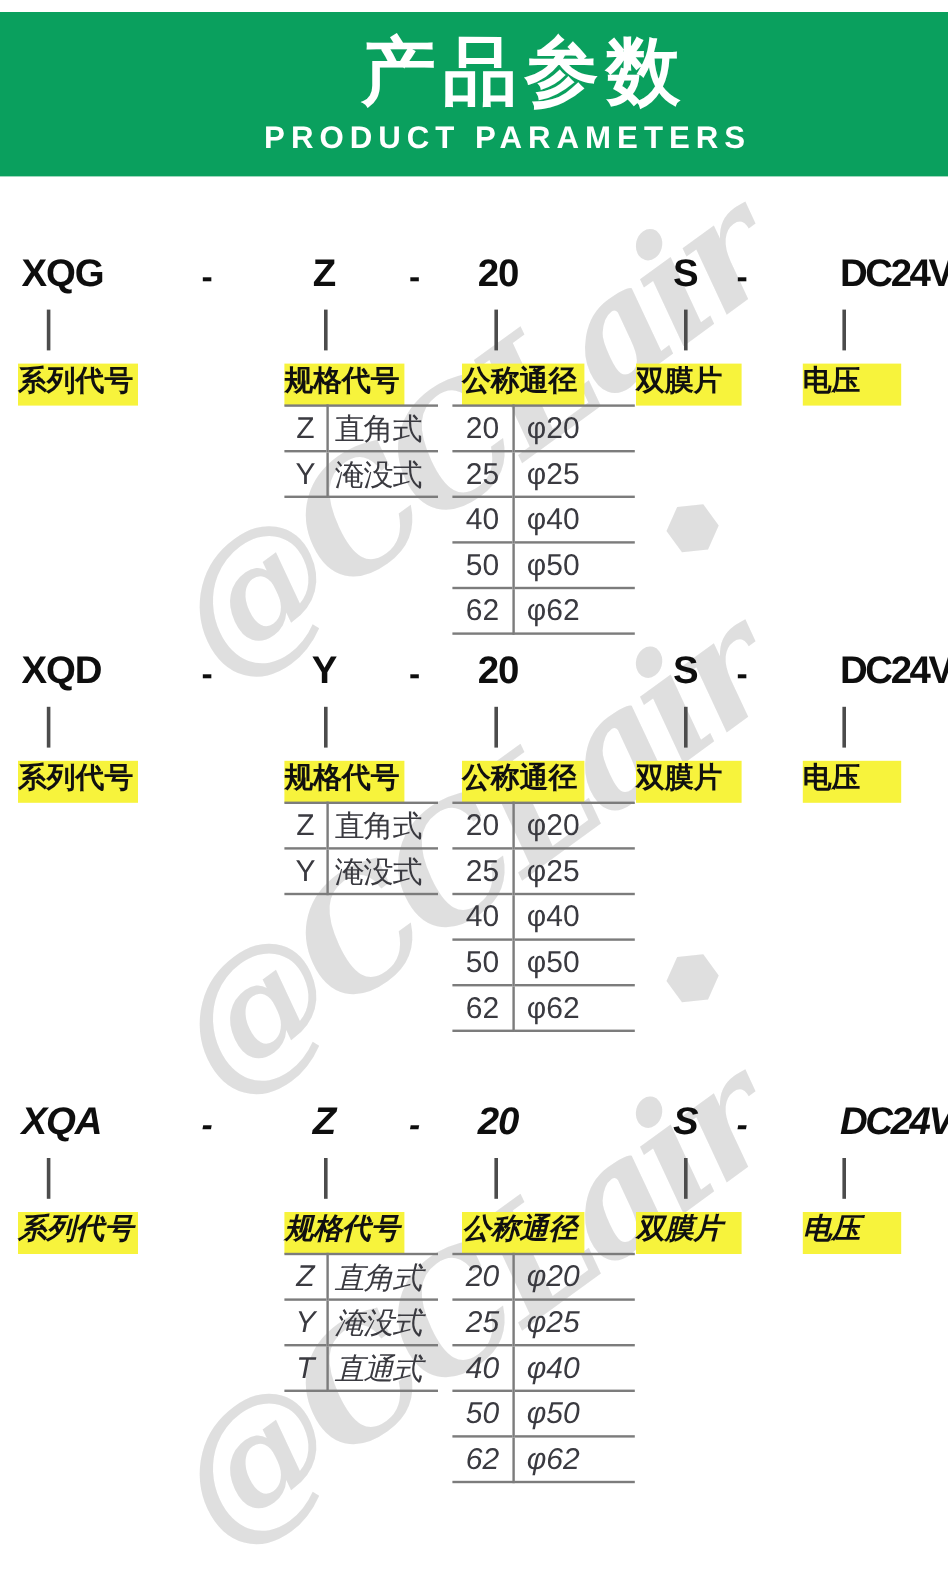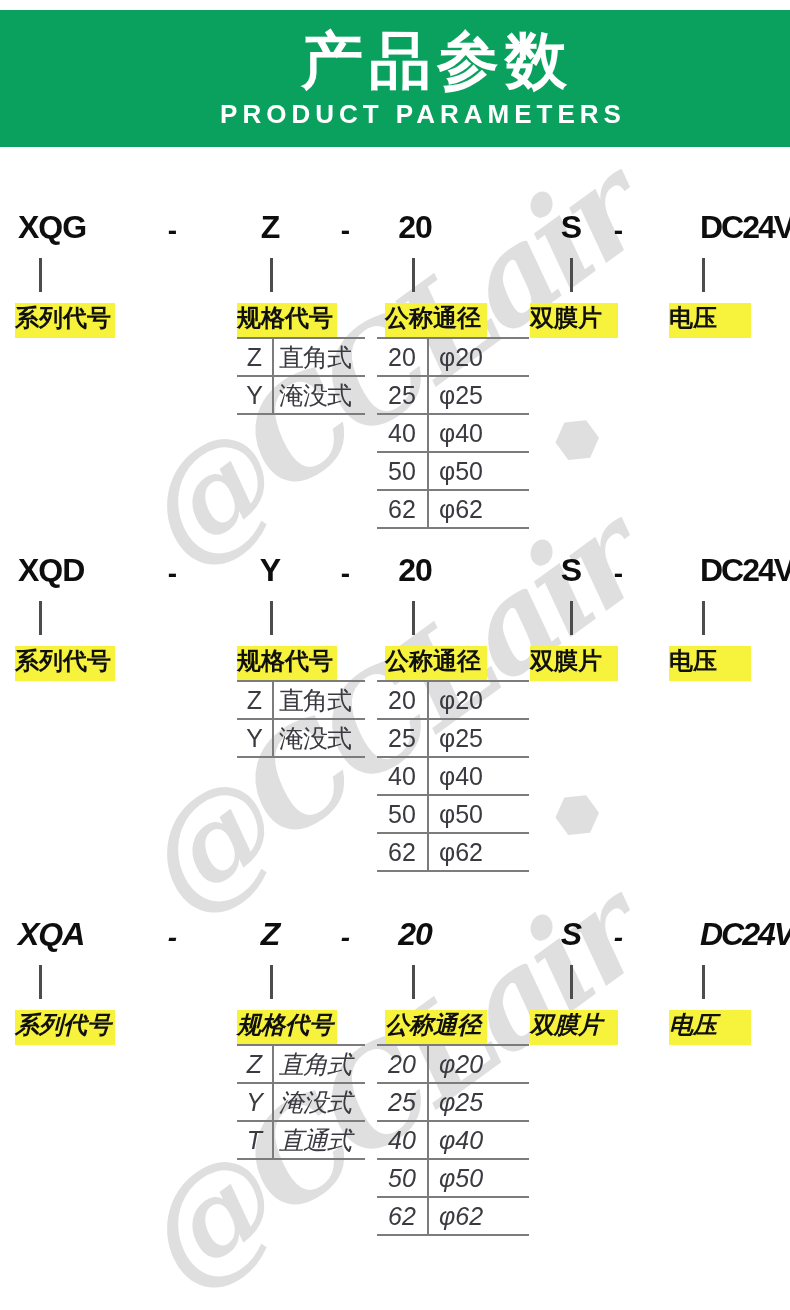--- a/index.html
+++ b/index.html
@@ -26,21 +26,21 @@
     display:flex; align-items:center; justify-content:center;
     transform:rotate(-36deg); z-index:0;
     font-family:"DejaVu Serif", serif; font-style:italic; font-weight:900;
     font-size:128px; letter-spacing:-7px; color:#d8d8d8; opacity:.8;
     white-space:nowrap; pointer-events:none;
   }
   .wm-hex { font-size:50px; font-style:normal; letter-spacing:0; align-self:flex-start; margin:34px 0 0 2px; }
   .wm1 { top:175px; } .wm2 { top:523px; } .wm3 { top:898px; }
   
   .sec { position:absolute; left:0; width:790px; height:350px; z-index:1; }
-  .sec1 { top:205px; } .sec2 { top:548px; } .sec3 { top:912px;font-style:italic; }
+  .sec1 { top:205px; } .sec2 { top:536px; } .sec3 { top:912px;font-style:italic; }
   .m {
     position:absolute; top:0; font-weight:bold; color:#0e0e0e;
     font-size:32px; line-height:44px; letter-spacing:-1px;
   }
   .m-series { left:18px; }
   .m-dash   { width:24px; text-align:center; font-size:28px; top:4px; }
   .m-d1 { left:160px; } .m-d2 { left:333px; } .m-d3 { left:606px; }
   .m-spec { left:230px; width:80px; text-align:center; }
   .m-size { left:383px; width:64px; text-align:center; }
   .m-dia  { left:541px; width:60px; text-align:center; }

